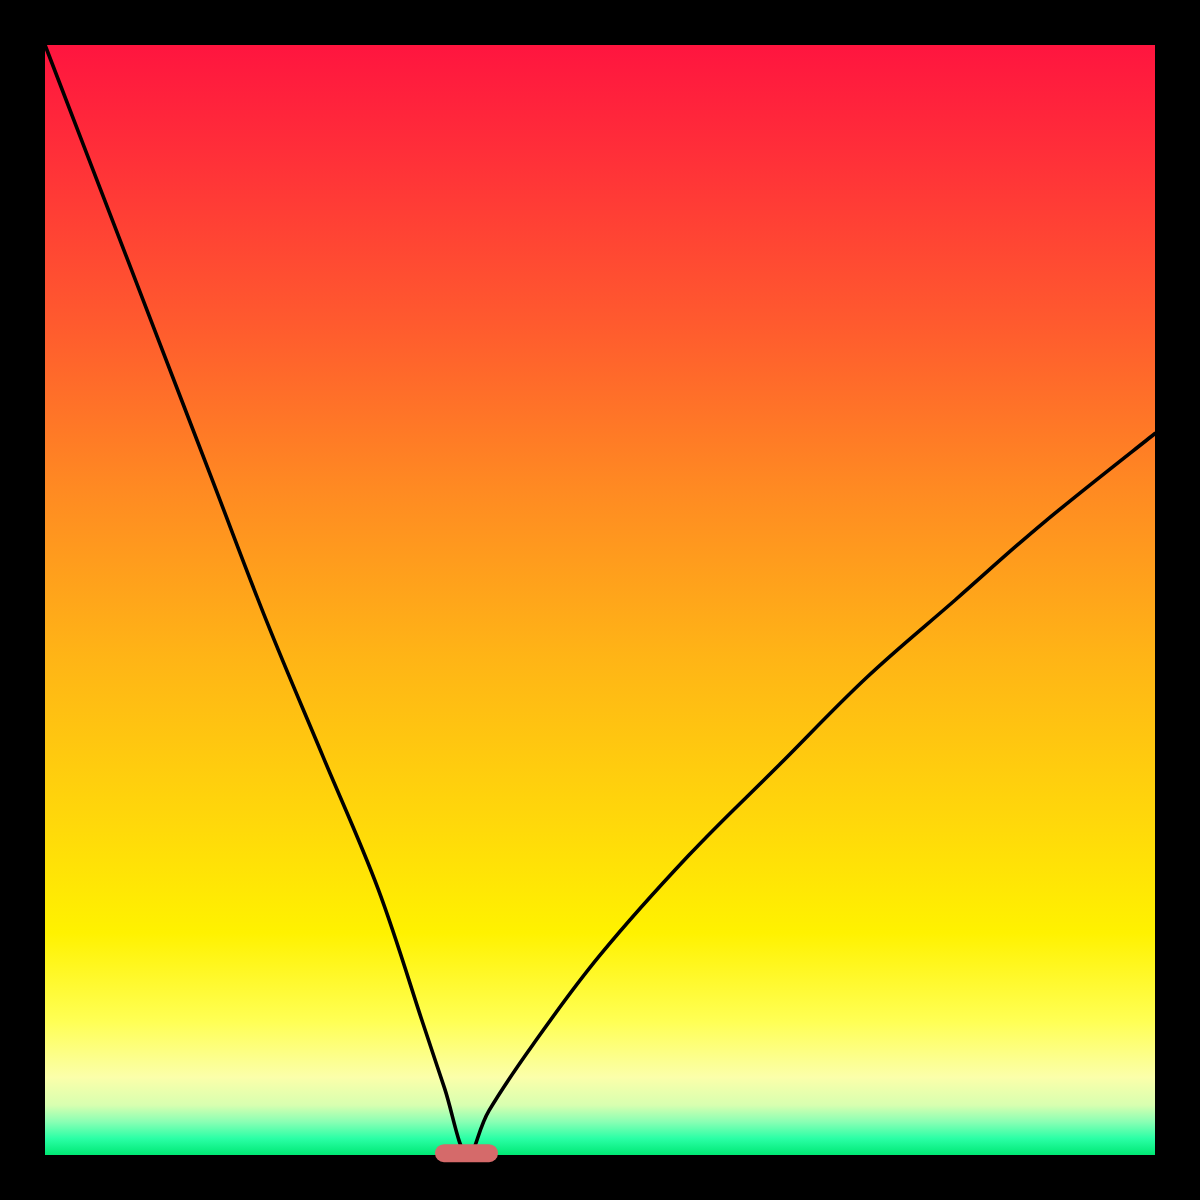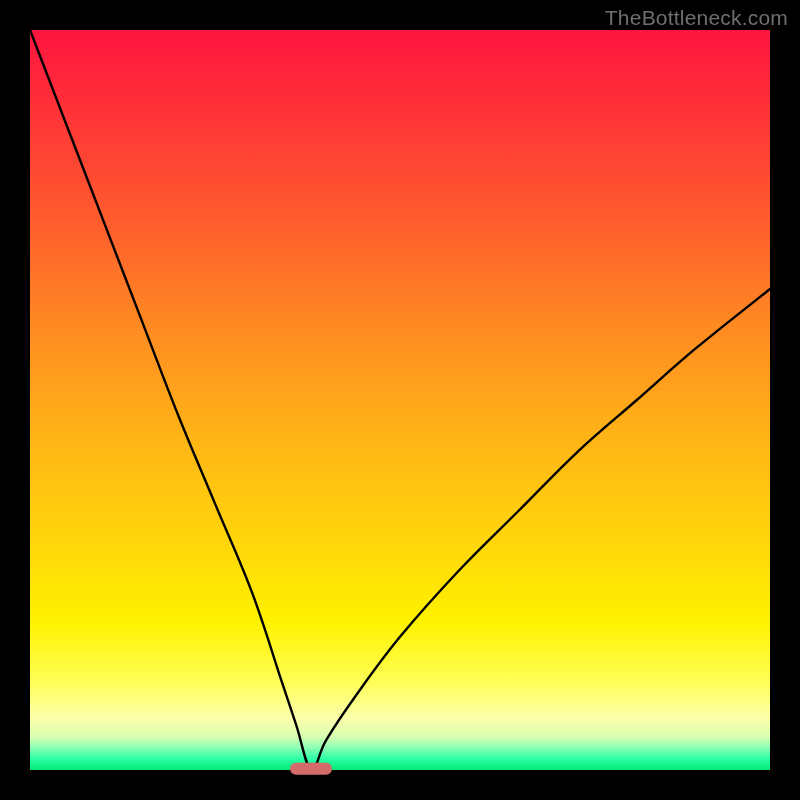--- a/index.html
+++ b/index.html
@@ -69,21 +69,20 @@
     background: #d56a6a;
     bottom: 0px;
     transform: translate(-50%, 40%);
   }
 </style>
 </head>
 <body>
 
 <div class="frame">
 
-  <div class="watermark">TheBottleneck.com</div>
 
   <div class="plot">
 
     <svg class="curve" viewBox="0 0 740 740" preserveAspectRatio="none">
       <path d="M 0 0 C 6.66 17.316000000000006, 23.68 61.56800000000005, 37 96.20000000000005 C 50.32 130.83200000000005, 60.68 157.76799999999997, 74 192.39999999999998 C 87.32 227.03199999999998, 97.68 253.96800000000002, 111 288.6 C 124.32 323.232, 134.68 351.5, 148 384.8 C 161.32 418.1, 171.68 441.632, 185 473.6 C 198.32 505.56800000000004, 210.012 530.432, 222 562.4 C 233.988 594.3679999999999, 243.60800000000003 627.224, 251.60000000000002 651.2 C 259.59200000000004 675.176, 261.072 679.616, 266.4 695.6 C 271.72799999999995 711.5840000000001, 275.87199999999996 737.336, 281.2 740 C 286.528 742.664, 288.008 723.72, 296 710.4 C 303.992 697.0799999999999, 312.28000000000003 684.648, 325.6 666 C 338.92 647.352, 351.35200000000003 629.444, 370 606.8 C 388.64799999999997 584.156, 407.888 562.844, 429.2 540.2 C 450.512 517.556, 467.088 502.312, 488.40000000000003 481 C 509.71200000000005 459.688, 526.288 441.78000000000003, 547.6 421.8 C 568.912 401.82, 585.4879999999999 388.64799999999997, 606.8 370 C 628.112 351.35200000000003, 642.024 338.18000000000006, 666 318.20000000000005 C 689.976 298.22, 726.68 269.656, 740 259" fill="none" stroke="#000" stroke-width="2.4" stroke-linecap="round"></path>
     </svg>
 
     <div class="minmark" style="left: 281.2px;"></div>
   </div>
 

